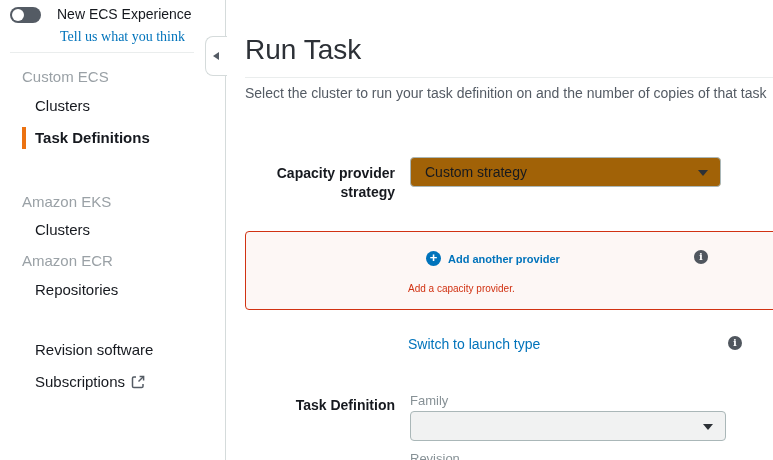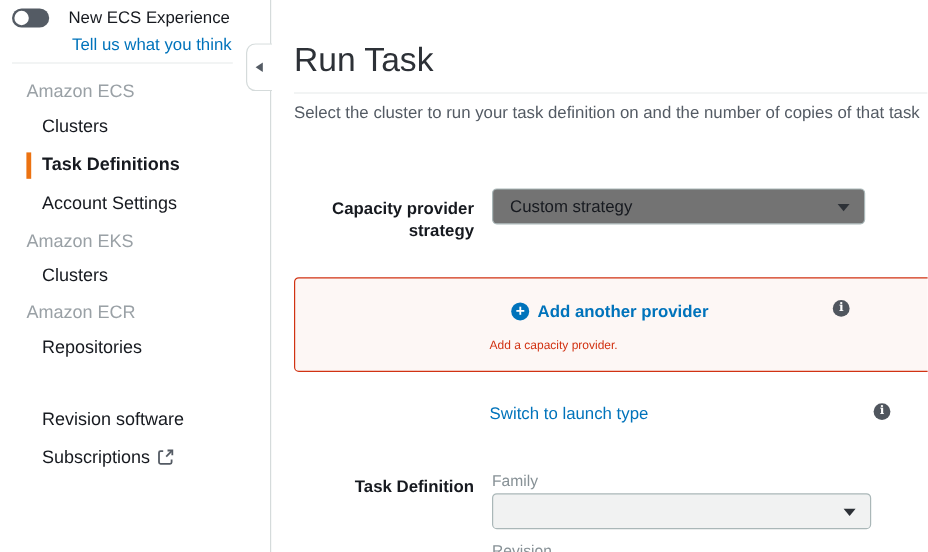--- a/index.html
+++ b/index.html
@@ -18,21 +18,21 @@
   }
   .toggle {
     position: absolute; left: 10px; top: 7px; width: 31px; height: 16px;
     background: #545b64; border-radius: 9px; cursor: pointer;
   }
   .toggle .knob {
     position: absolute; left: 2px; top: 2px; width: 12px; height: 12px;
     background: #ffffff; border-radius: 50%;
   }
   .toggle-label { position: absolute; left: 57px; top: 6px; font-size: 14px; color: #16191f; }
-  .feedback-link { position: absolute; left: 60px; top: 29px; font-size: 14px; color: #0073bb; cursor: pointer; text-decoration: none; }
+  .feedback-link { position: absolute; left: 60px; top: 29px; font-size: 14px; color: #0073bb; cursor: pointer; text-decoration: none; font-family: Liberation Serif, serif; }
   .side-divider { position: absolute; left: 10px; top: 52px; width: 184px; height: 1px; background: #eaeded; }
 
   .nav-header { position: absolute; left: 22px; font-size: 15px; color: #9aa1a6; }
   .nav-item { position: absolute; left: 35px; font-size: 15px; color: #16191f; cursor: pointer; }
   .nav-item.active { font-weight: bold; }
   .active-bar { position: absolute; left: 22px; top: 127px; width: 4px; height: 22px; background: #ec7211; }
   .ext-icon { display: inline-block; vertical-align: -2px; margin-left: 6px; }
 
   .collapse-tab {
     position: absolute; left: 205px; top: 36px; width: 22px; height: 40px;
@@ -56,21 +56,21 @@
 
   .form-label {
     position: absolute; left: 19px; width: 150px; text-align: right;
     font-size: 14px; font-weight: bold; color: #16191f; line-height: 19px;
   }
   .cap-label { top: 164px; }
   .td-label  { top: 396px; }
 
   .select {
     position: absolute; height: 30px; border: 1px solid #aab7b8; border-radius: 4px;
-    background: #737373; cursor: pointer; font-size: 14px; color: #16191f;
+    background: #a16207; cursor: pointer; font-size: 14px; color: #16191f;
   }
   .select .sel-text { position: absolute; left: 14px; top: 6px; white-space: nowrap; }
   .caret {
     position: absolute; right: 12px; top: 12px; width: 0; height: 0;
     border-left: 5px solid transparent; border-right: 5px solid transparent;
     border-top: 6px solid #2d3137;
   }
   .cap-select { left: 184px; top: 157px; width: 311px; }
   .family-select { left: 184px; top: 411px; width: 316px; background: #f1f2f2; }
 
@@ -80,21 +80,21 @@
   }
   .add-provider {
     position: absolute; left: 180px; top: 19px; display: flex; align-items: center;
     gap: 7px; cursor: pointer;
   }
   .plus-icon {
     width: 15px; height: 15px; border-radius: 50%; background: #0073bb;
     color: #ffffff; font-size: 13px; font-weight: bold; line-height: 14px;
     text-align: center; flex: 0 0 auto;
   }
-  .add-provider-label { font-size: 14px; font-weight: bold; color: #0073bb; }
+  .add-provider-label { font-size: 11px; font-weight: bold; color: #0073bb; }
   .info-icon {
     width: 14px; height: 14px; border-radius: 50%; background: #50565e;
     color: #ffffff; font-size: 10px; font-weight: bold; line-height: 14px;
     text-align: center; font-family: "DejaVu Serif", serif; cursor: pointer;
   }
   .info-1 { position: absolute; left: 448px; top: 18px; }
   .info-2 { position: absolute; left: 502px; top: 336px; }
   .error-msg { position: absolute; left: 162px; top: 51px; font-size: 10px; color: #d13212; }
 
   .switch-link { position: absolute; left: 182px; top: 336px; font-size: 14px; color: #0073bb; cursor: pointer; text-decoration: none; }
@@ -108,25 +108,24 @@
 
 <div class="sidebar">
 
   <div class="toggle">
     <span class="knob"></span>
   </div>
   <span class="toggle-label">New ECS Experience</span>
   <a class="feedback-link">Tell us what you think</a>
   <div class="side-divider"></div>
 
-  <div class="nav-header" style="top:68px">Amazon ECS</div>
+  <div class="nav-header" style="top:68px">Custom ECS</div>
   <div class="nav-item" style="top:97px">Clusters</div>
   <div class="active-bar"></div>
   <div class="nav-item active" style="top:129px">Task Definitions</div>
-  <div class="nav-item" style="top:161px">Account Settings</div>
 
   <div class="nav-header" style="top:193px">Amazon EKS</div>
   <div class="nav-item" style="top:221px">Clusters</div>
 
   <div class="nav-header" style="top:252px">Amazon ECR</div>
   <div class="nav-item" style="top:281px">Repositories</div>
 
   <div class="nav-item" style="top:341px">Revision software</div>
   <div class="nav-item" style="top:373px"><span>Subscriptions</span><span class="ext-icon"><svg width="14" height="14" viewBox="0 0 14 14">
           <path d="M5 2 H2.8 C1.8 2 1.5 2.3 1.5 3.3 V11.2 C1.5 12.2 1.8 12.5 2.8 12.5 H10.7 C11.7 12.5 12 12.2 12 11.2 V9" fill="none" stroke="#545b64" stroke-width="1.5"></path>

